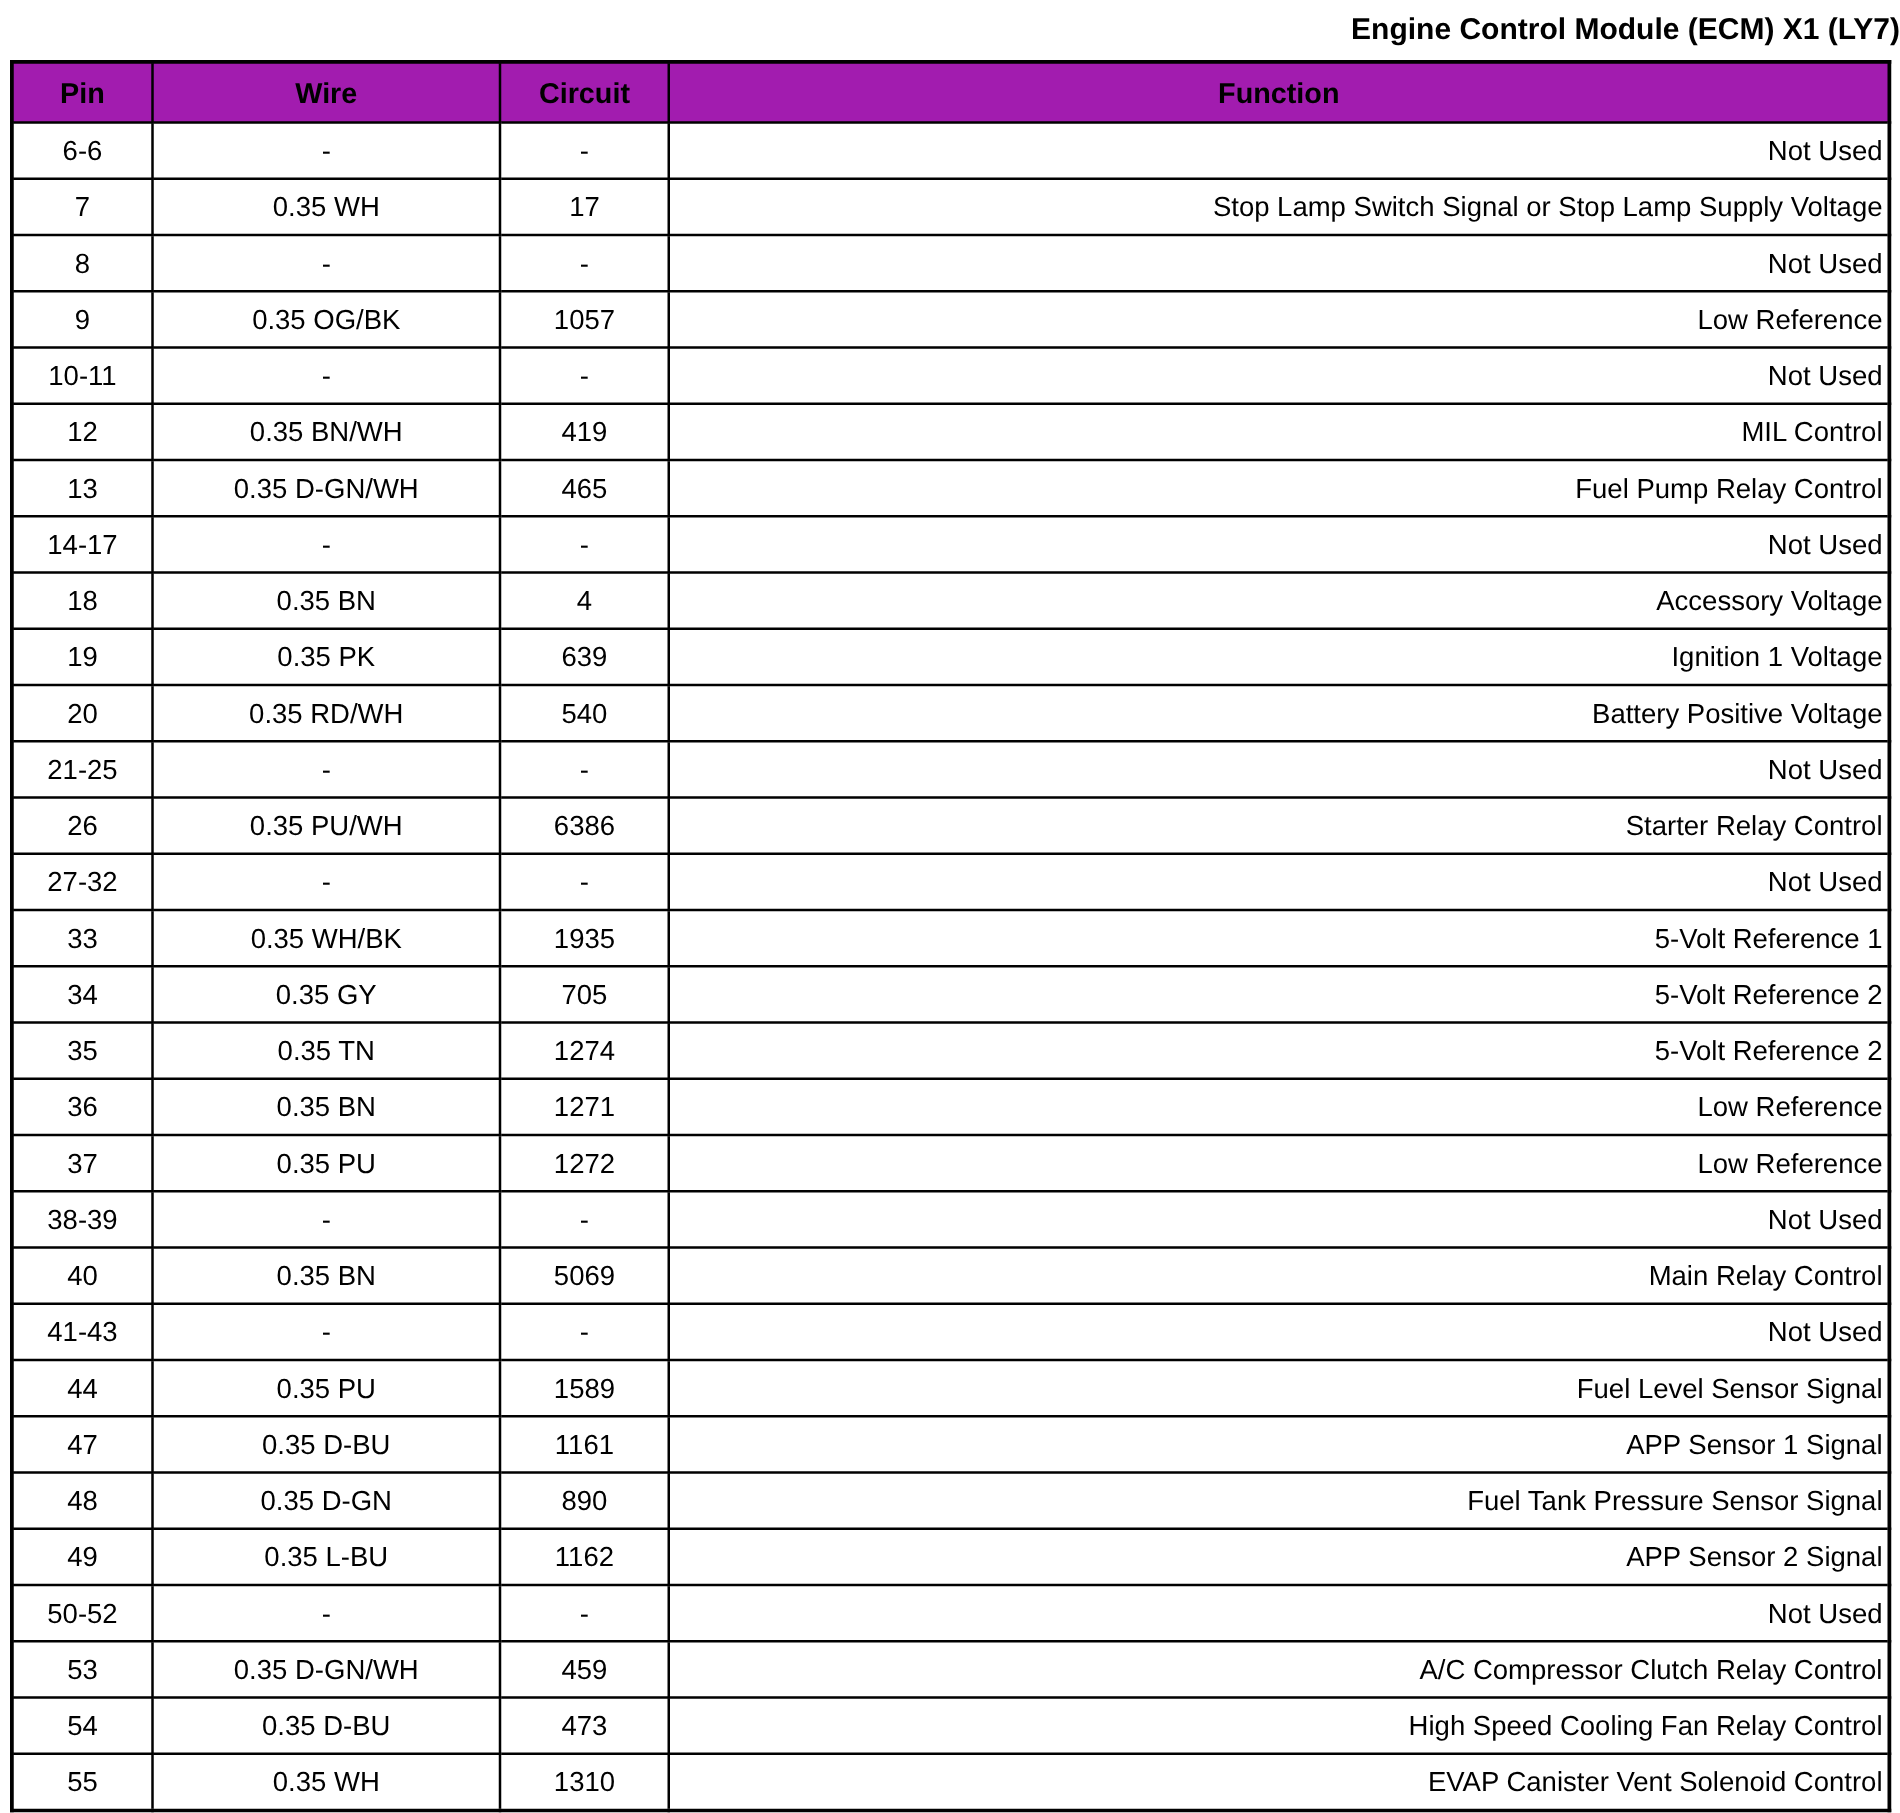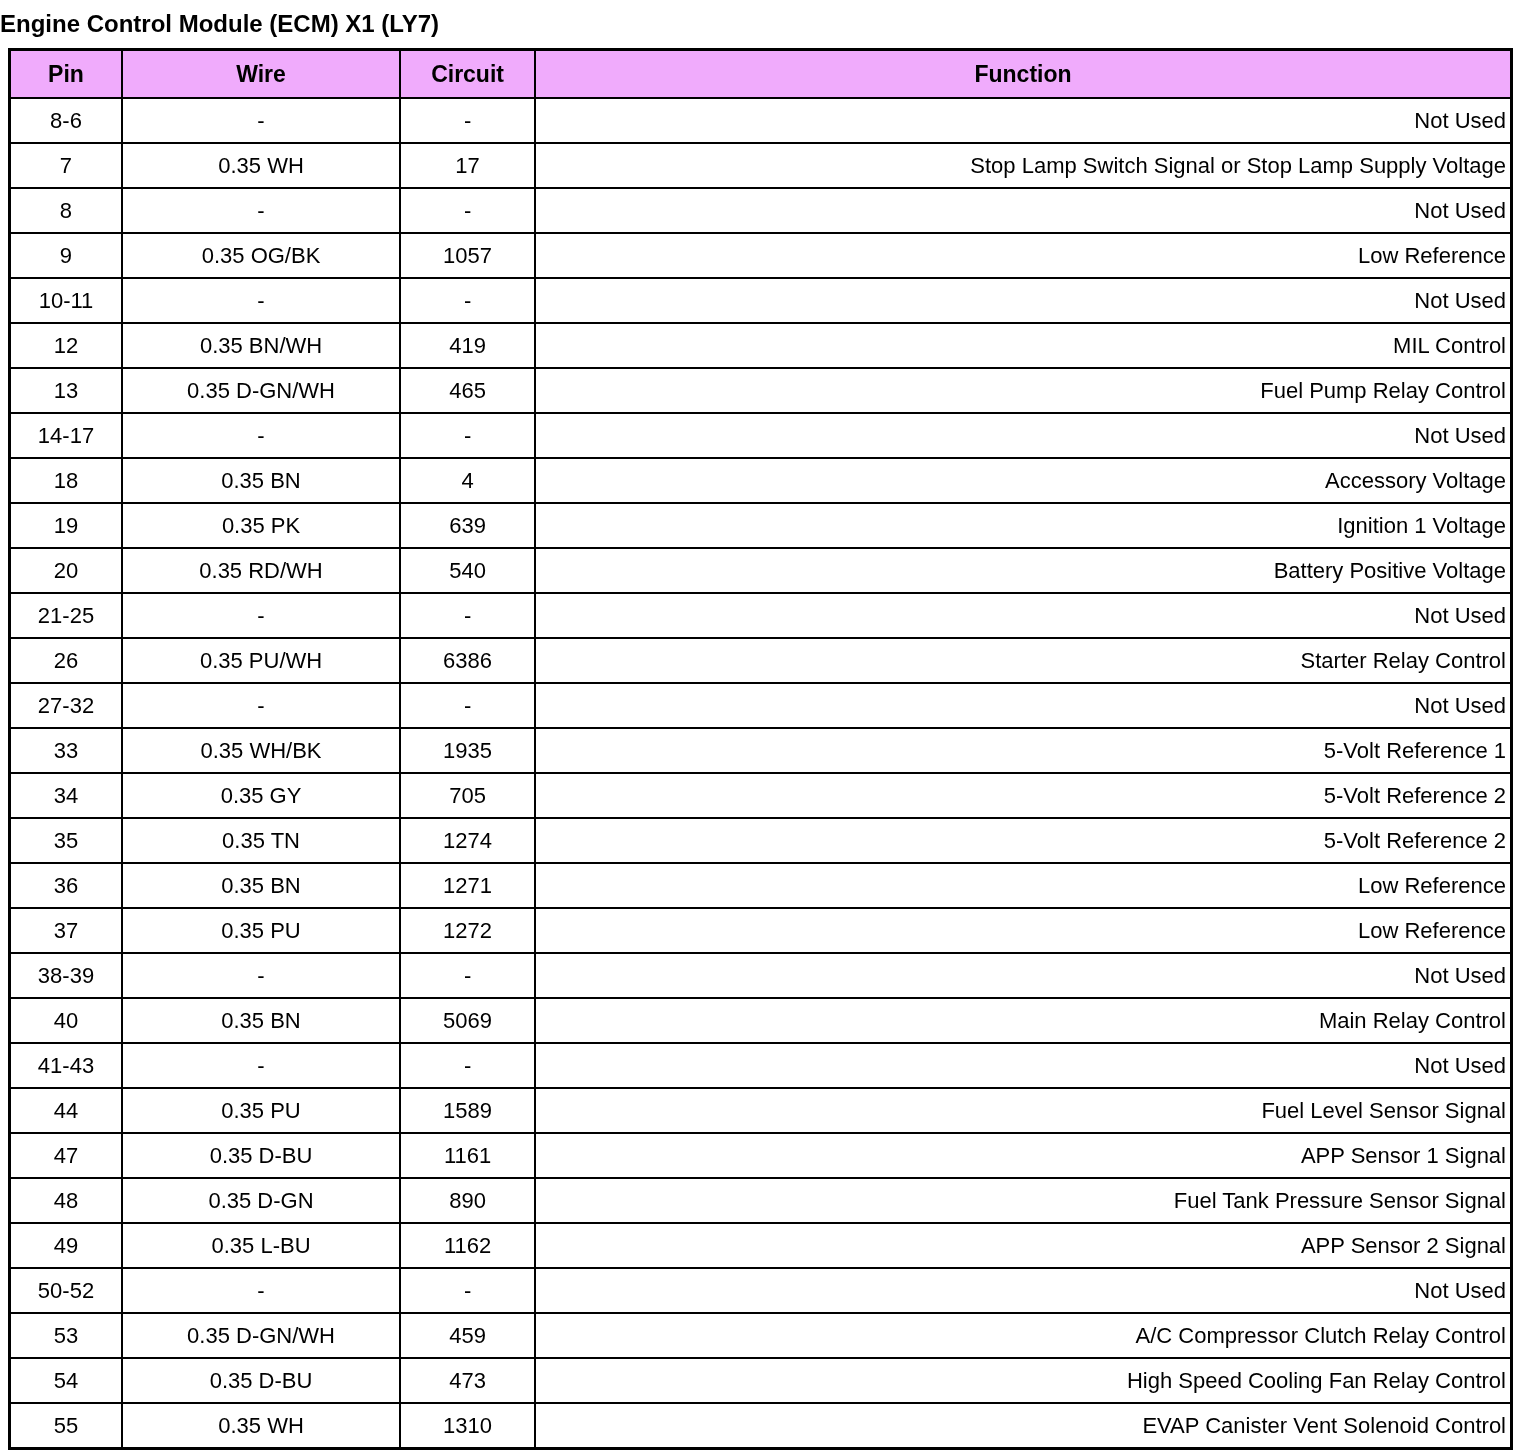--- a/index.html
+++ b/index.html
@@ -10,21 +10,21 @@
     color: #000000;
   }
   .page {
     width: 1520px;
     height: 1450px;
     box-sizing: border-box;
     background: #ffffff;
     padding-top: 6px;
   }
   .doc-title {
-    text-align: left;
+    text-align: right;
     font-weight: bold;
     font-size: 24px;
     margin: 4px 0 10px 0;
     letter-spacing: 0px;
   }
   table.pinout {
     border-collapse: collapse;
     margin-left: 8px;
     width: 1505px;
     table-layout: fixed;
@@ -34,21 +34,21 @@
   }
   table.pinout {
     border-width: 3px;
   }
   table.pinout th {
     font-weight: bold;
     font-size: 23px;
     height: 42px;
     text-align: center;
     padding: 2px 4px;
-    background: #f0abfc;
+    background: #a21caf;
   }
   table.pinout td {
     font-size: 22px;
     font-weight: normal;
     height: 39px;
     padding: 2px 4px;
     background: #ffffff;
     white-space: nowrap;
     overflow: hidden;
   }
@@ -75,21 +75,21 @@
     <thead>
       <tr>
         <th>Pin</th>
         <th>Wire</th>
         <th>Circuit</th>
         <th>Function</th>
       </tr>
     </thead>
     <tbody>
         <tr>
-          <td class="c-pin">8-6</td>
+          <td class="c-pin">6-6</td>
           <td class="c-wire">-</td>
           <td class="c-circuit">-</td>
           <td class="c-function">Not Used</td>
         </tr>
         <tr>
           <td class="c-pin">7</td>
           <td class="c-wire">0.35 WH</td>
           <td class="c-circuit">17</td>
           <td class="c-function">Stop Lamp Switch Signal or Stop Lamp Supply Voltage</td>
         </tr>

